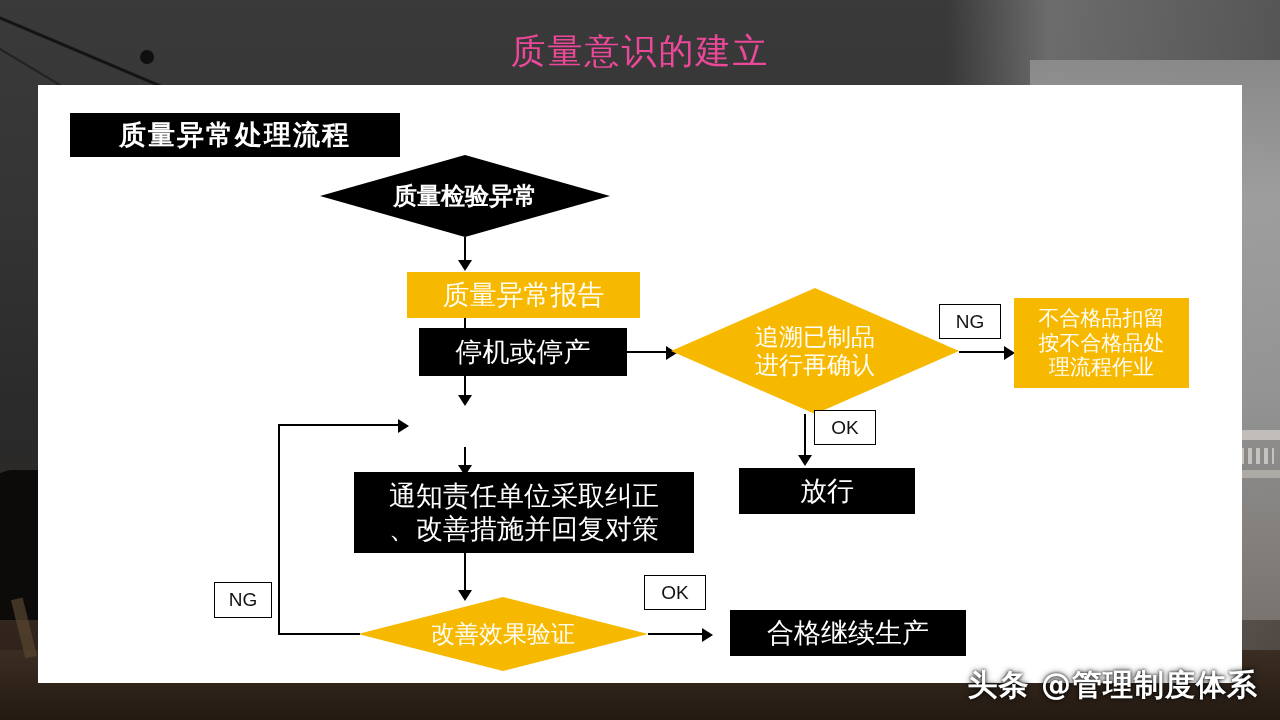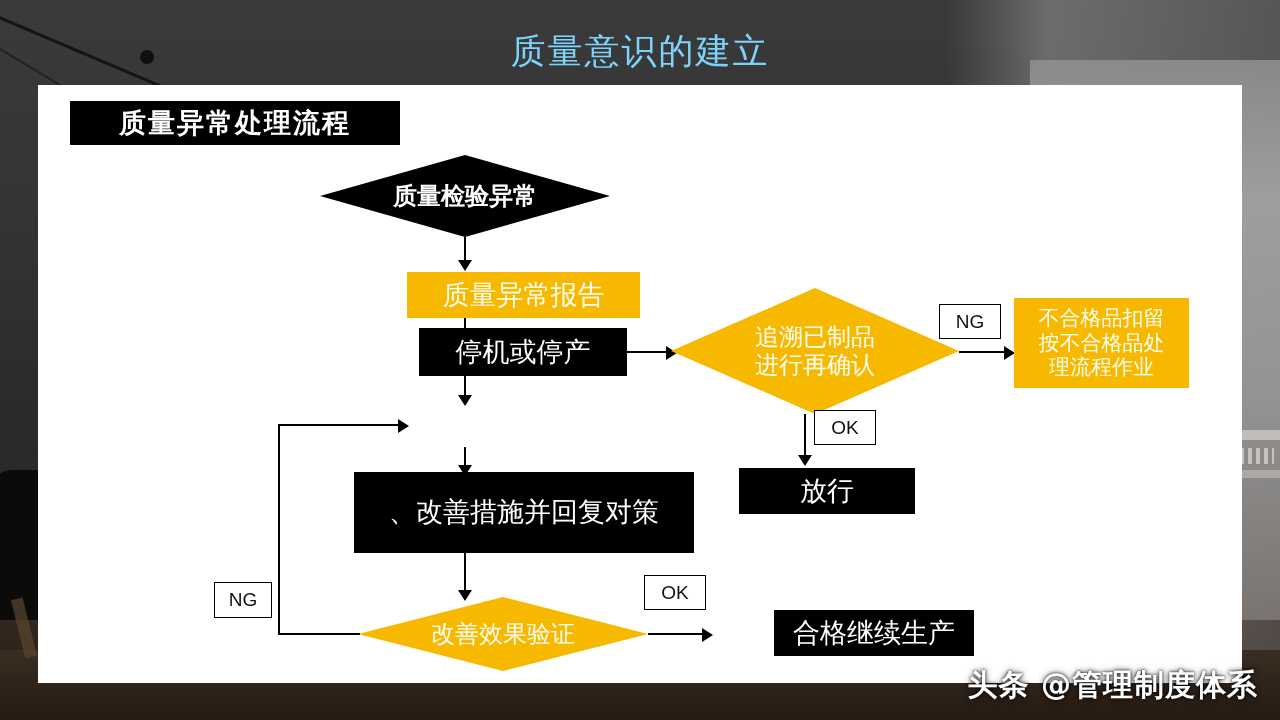--- a/index.html
+++ b/index.html
@@ -36,21 +36,21 @@
      background:linear-gradient(to bottom,#8e8e8e 0%,#a6a6a6 25%,#9b9b9b 60%,#7d7874 100%);opacity:.9;}
   .bg-shelf1{position:absolute;right:0;top:430px;width:250px;height:10px;background:#c9c6c2;opacity:.85;}
   .bg-shelf2{position:absolute;right:0;top:470px;width:250px;height:8px;background:#b5b1ac;opacity:.8;}
   .bg-vent{position:absolute;right:6px;top:448px;width:130px;height:16px;
      background:repeating-linear-gradient(to right,#cfcdca 0 4px,#8b8885 4px 8px);opacity:.85;}
   .bg-floor{position:absolute;left:0;bottom:0;width:1280px;height:70px;
      background:linear-gradient(to bottom,#3b2d22,#241a12);}
 
   
   .title{position:absolute;left:0;top:34px;width:1280px;text-align:center;
-     color:#7dd3fc;font-size:35px;letter-spacing:2px;line-height:1;
+     color:#ec4899;font-size:35px;letter-spacing:2px;line-height:1;
      font-family:"DejaVu Sans","Liberation Sans",sans-serif;}
 
   
   .panel{position:absolute;left:38px;top:85px;width:1204px;height:598px;background:#ffffff;}
 
   
   .node{position:absolute;display:flex;align-items:center;justify-content:center;
      text-align:center;box-sizing:border-box;}
   .black{background:#000;color:#fff;}
   .yellow{background:#f7b900;color:#fffdf4;}
@@ -99,21 +99,21 @@
     <div class="bg-beamC"></div>
     <div class="bg-chair"></div>
     <div class="bg-chair-leg"></div>
     <div class="bg-chair-leg2"></div>
   </div>
 
   <div class="title">质量意识的建立</div>
 
   <div class="panel">
 
-    <div class="node black hdr" style="left:32px;top:16px;width:330px;height:44px;">质量异常处理流程</div>
+    <div class="node black hdr" style="left:32px;top:28px;width:330px;height:44px;">质量异常处理流程</div>
 
     <div class="diamond" style="left:282px;top:70px;width:290px;height:82px;font-weight:bold;">
       <svg class="shape" viewBox="0 0 290 82" preserveAspectRatio="none">
         <polygon points="145,0 290,41 145,82 0,41" fill="#000000"></polygon>
       </svg>
       <div class="label txt23" style="color:#fff;">质量检验异常</div>
     </div>
 
     <div class="ln" style="left:426px;top:152px;width:2px;height:29px;"></div>
     <div class="arrowdown" style="left:420px;top:175px;"></div>
@@ -155,38 +155,39 @@
     <div class="arrowdown" style="left:760px;top:370px;"></div>
     <div class="tag" style="left:776px;top:325px;width:62px;height:35px;">OK</div>
 
     <div class="node black txt26" style="left:677px;top:383px;width:176px;height:46px;">放行</div>
 
 
     <div class="ln" style="left:426px;top:362px;width:2px;height:26px;"></div>
     <div class="arrowdown" style="left:420px;top:380px;"></div>
 
     <div class="node black txt26" style="left:292px;top:387px;width:340px;height:81px;flex-direction:column;">
+      <span>通知责任单位采取纠正</span>
       <span>、改善措施并回复对策</span>
     </div>
 
     <div class="ln" style="left:426px;top:468px;width:2px;height:44px;"></div>
     <div class="arrowdown" style="left:420px;top:505px;"></div>
 
     <div class="diamond" style="left:320px;top:512px;width:290px;height:74px;">
       <svg class="shape" viewBox="0 0 290 74" preserveAspectRatio="none">
         <polygon points="145,0 290,37 145,74 0,37" fill="#f7b900"></polygon>
       </svg>
       <div class="label txt23" style="color:#fffdf4;">改善效果验证</div>
     </div>
 
     <div class="ln" style="left:610px;top:548px;width:61px;height:2px;"></div>
     <div class="arrowright" style="left:664px;top:543px;"></div>
     <div class="tag" style="left:606px;top:490px;width:62px;height:35px;">OK</div>
 
-    <div class="node black txt26" style="left:712px;top:525px;width:200px;height:46px;">合格继续生产</div>
+    <div class="node black txt26" style="left:668px;top:525px;width:236px;height:46px;">合格继续生产</div>
 
     <div class="ln" style="left:240px;top:548px;width:82px;height:2px;"></div>
     <div class="ln" style="left:240px;top:339px;width:2px;height:211px;"></div>
     <div class="ln" style="left:240px;top:339px;width:124px;height:2px;"></div>
     <div class="arrowright" style="left:360px;top:334px;"></div>
     <div class="tag" style="left:176px;top:497px;width:58px;height:36px;">NG</div>
 
   </div>
 
   <div class="wm">头条 @管理制度体系</div>

